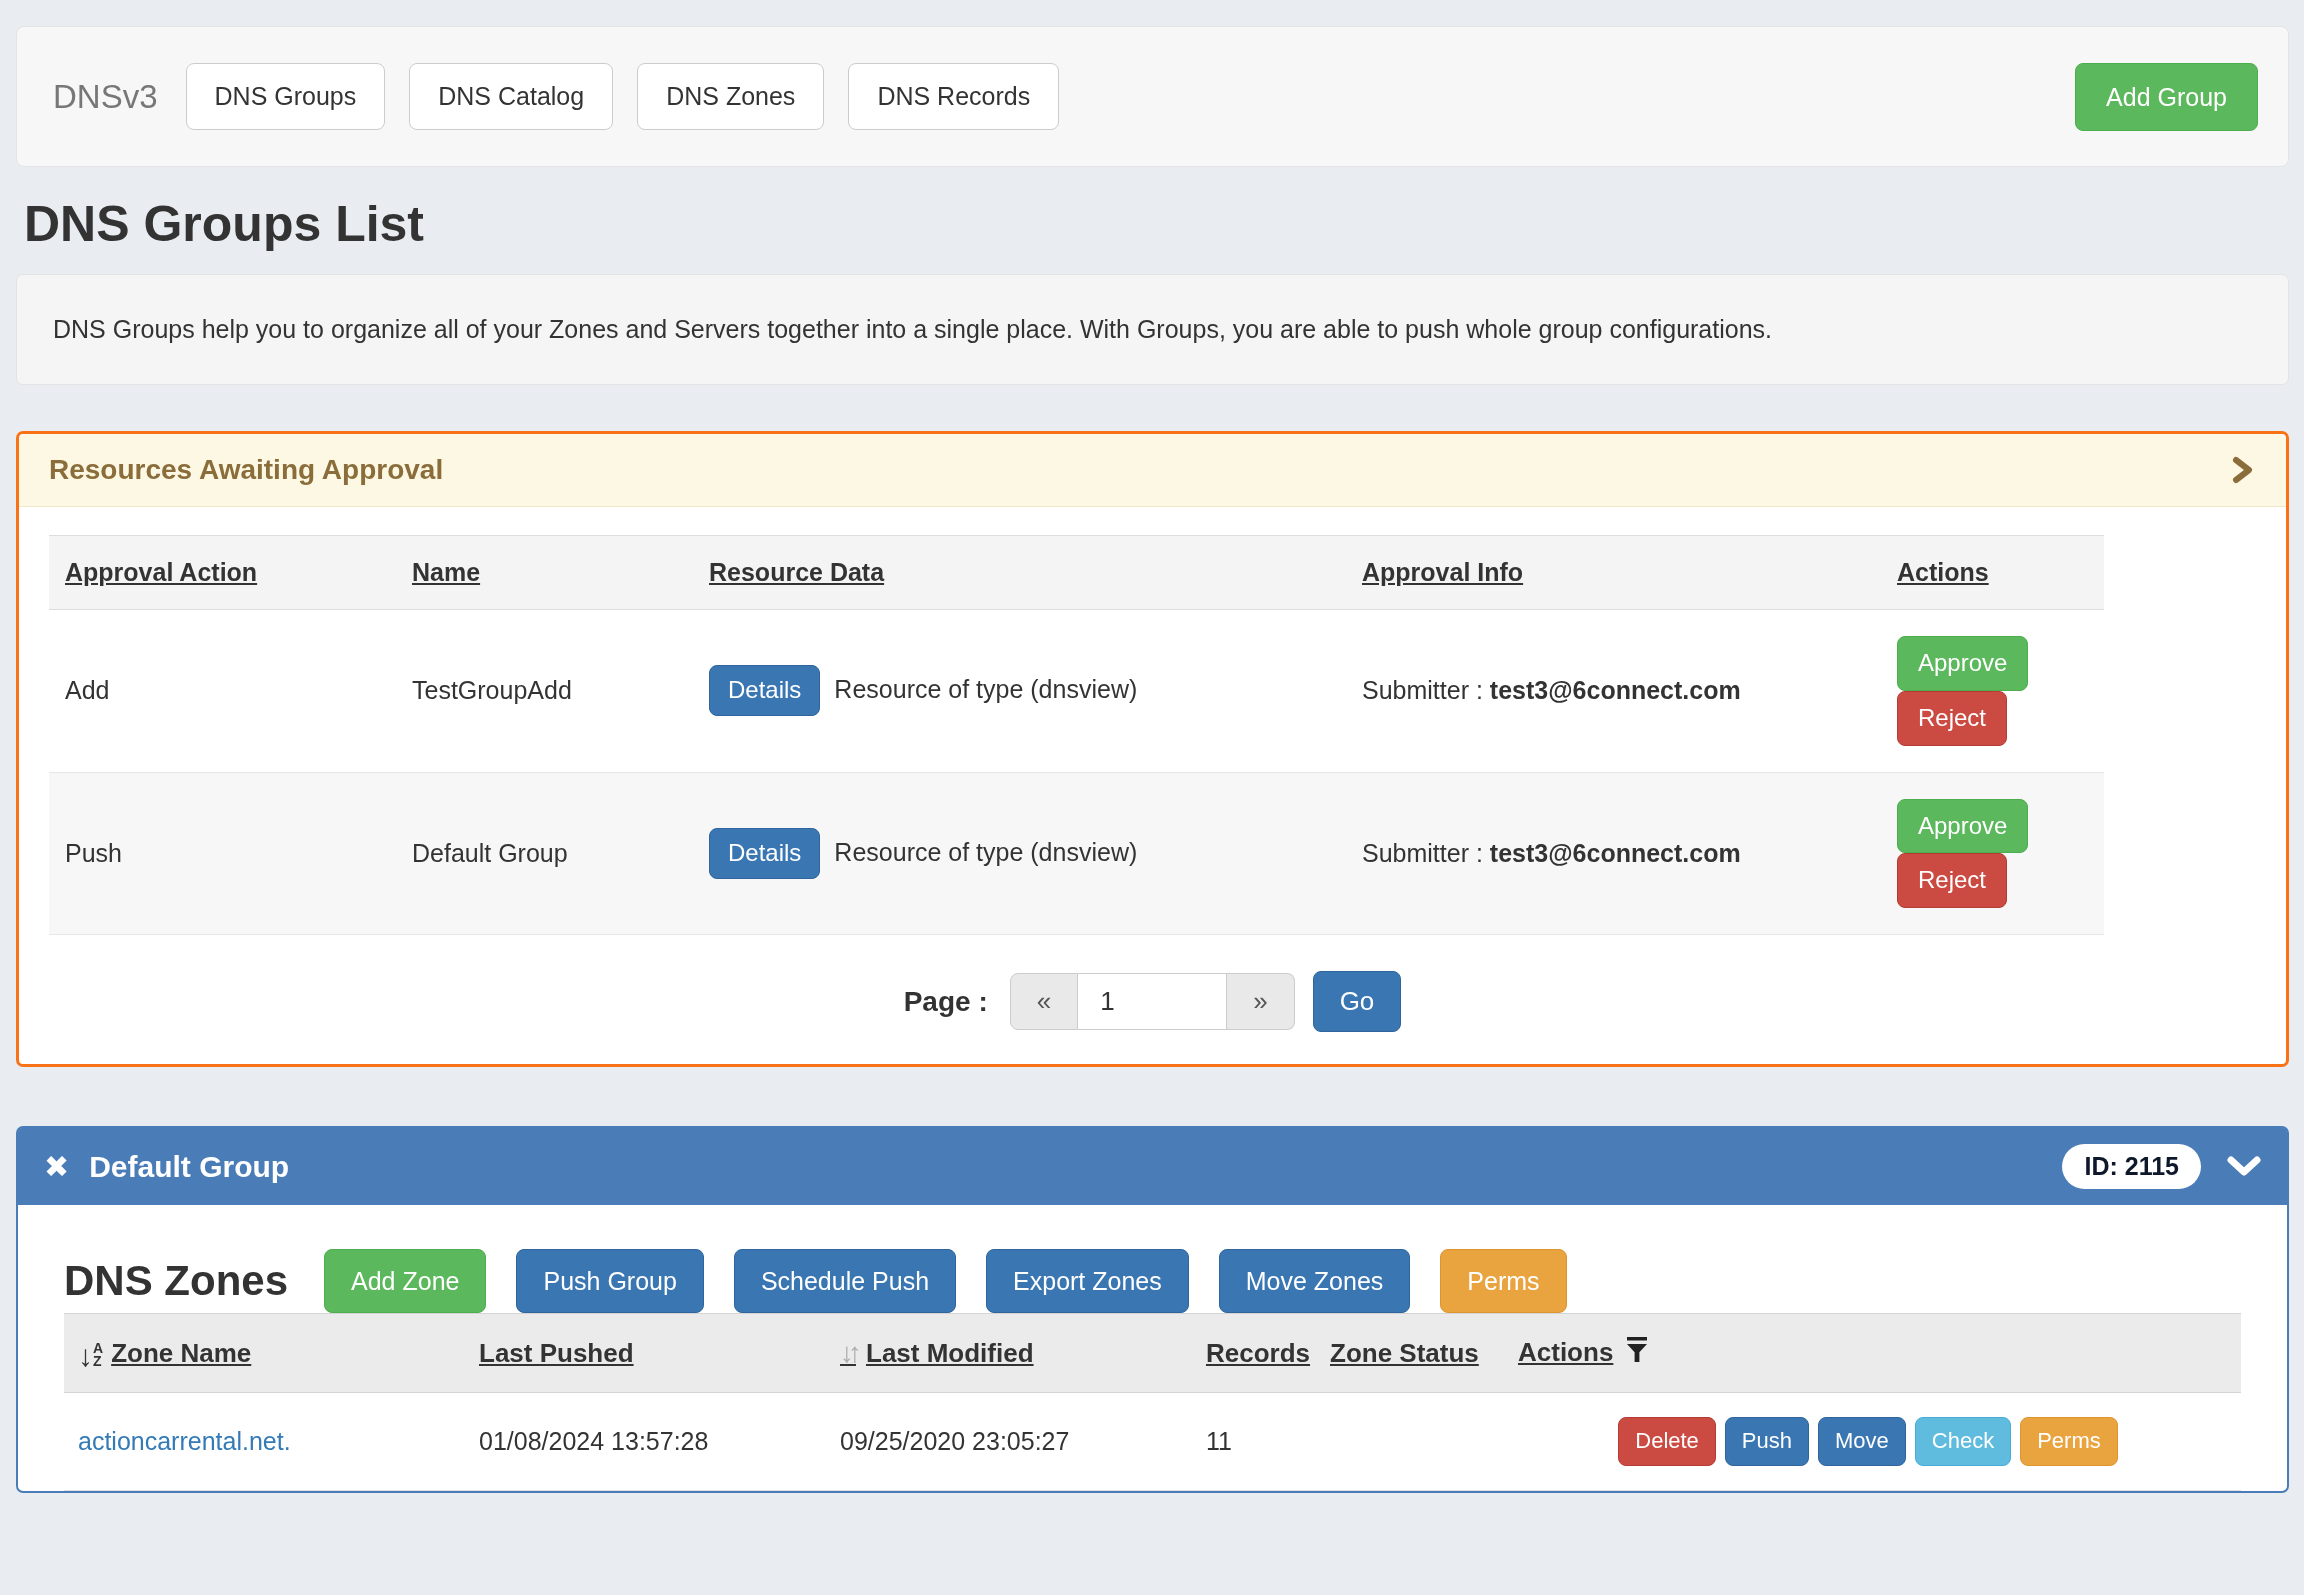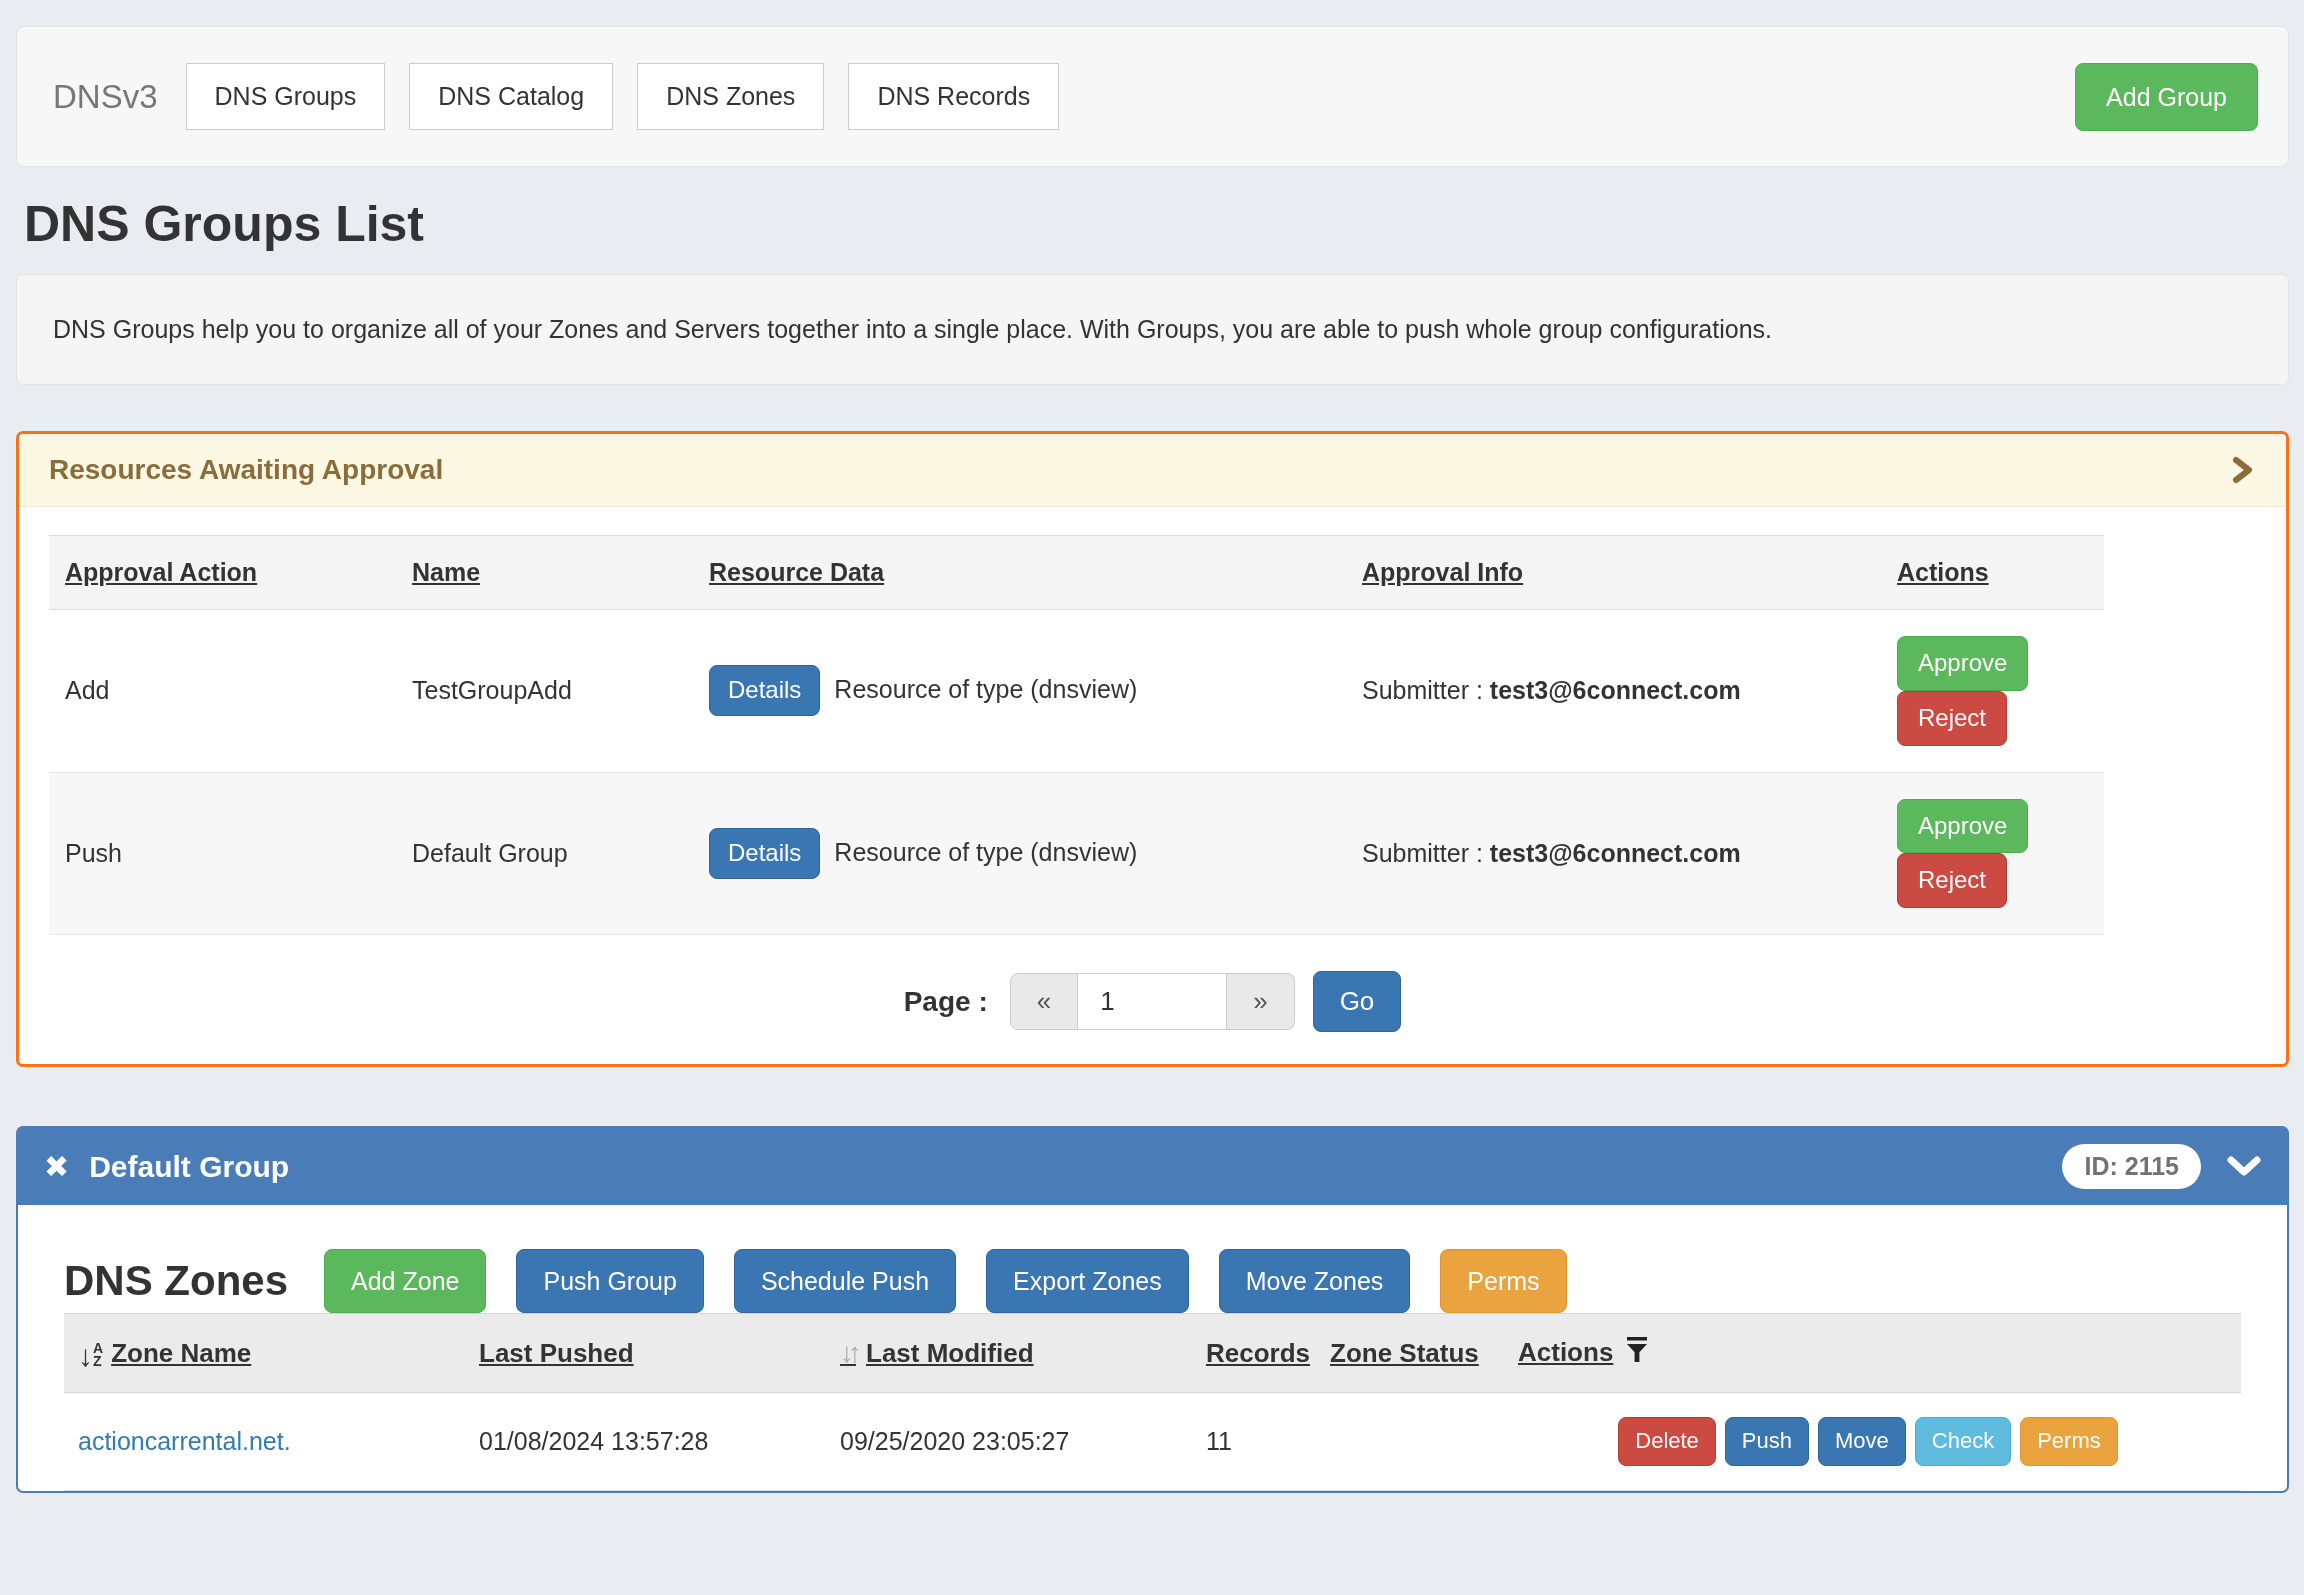--- a/index.html
+++ b/index.html
@@ -11,21 +11,21 @@
   .page { position:relative; width:2305px; height:1595px; overflow:hidden; background:#e9edf1; }
   .content { padding:26px 16px 0 16px; }
 
   
   .topbar {
     background:#f7f7f7; border:1px solid #e4e4e4; border-radius:8px;
     height:141px; display:flex; align-items:center; padding:0 30px;
   }
   .brand { font-size:33px; color:#777; margin:0 28px 0 6px; }
   .navbtn {
-    background:#fff; border:1px solid #ccc; border-radius:0;
+    background:#fff; border:1px solid #ccc; border-radius:8px;
     padding:18px 28px; font-size:25px; color:#333; margin-right:24px; cursor:pointer;
     font-family:inherit;
   }
   .btn {
     display:inline-block; border-radius:8px; color:#fff; font-size:24px;
     padding:14px 24px; border:1px solid transparent; cursor:pointer; text-align:center;
     font-family:inherit; line-height:1.2; white-space:nowrap;
   }
   .btn-success { background:#5cb85c; border-color:#4cae4c; }
   .btn-primary { background:#3a76b2; border-color:#2f659c; }
@@ -81,21 +81,21 @@
 
   
   .panel-primary { margin-top:59px; border:2px solid #4a7db8; }
   .panel-primary-heading {
     background:#4a7db8; color:#fff; font-size:30px; font-weight:bold;
     padding:16px 26px; display:flex; align-items:center; gap:20px;
     border-radius:4px 4px 0 0;
   }
   .close-x { font-size:30px; cursor:pointer; line-height:1; }
   .id-badge {
-    margin-left:auto; background:#fff; color:#737373; font-weight:bold;
+    margin-left:auto; background:#fff; color:#0f172a; font-weight:bold;
     font-size:25px; padding:8px 22px; border-radius:989px;
   }
   .hdr-chev { display:flex; align-items:center; cursor:pointer; margin-left:6px; }
   .group-body { padding:44px 46px 0 46px; }
 
   .zones-row { display:flex; align-items:center; gap:30px; }
   .zones-title { font-size:42px; font-weight:bold; margin:0 6px 0 0; }
   .toolbar-btn { font-size:25px; padding:16px 26px; }
 
   

